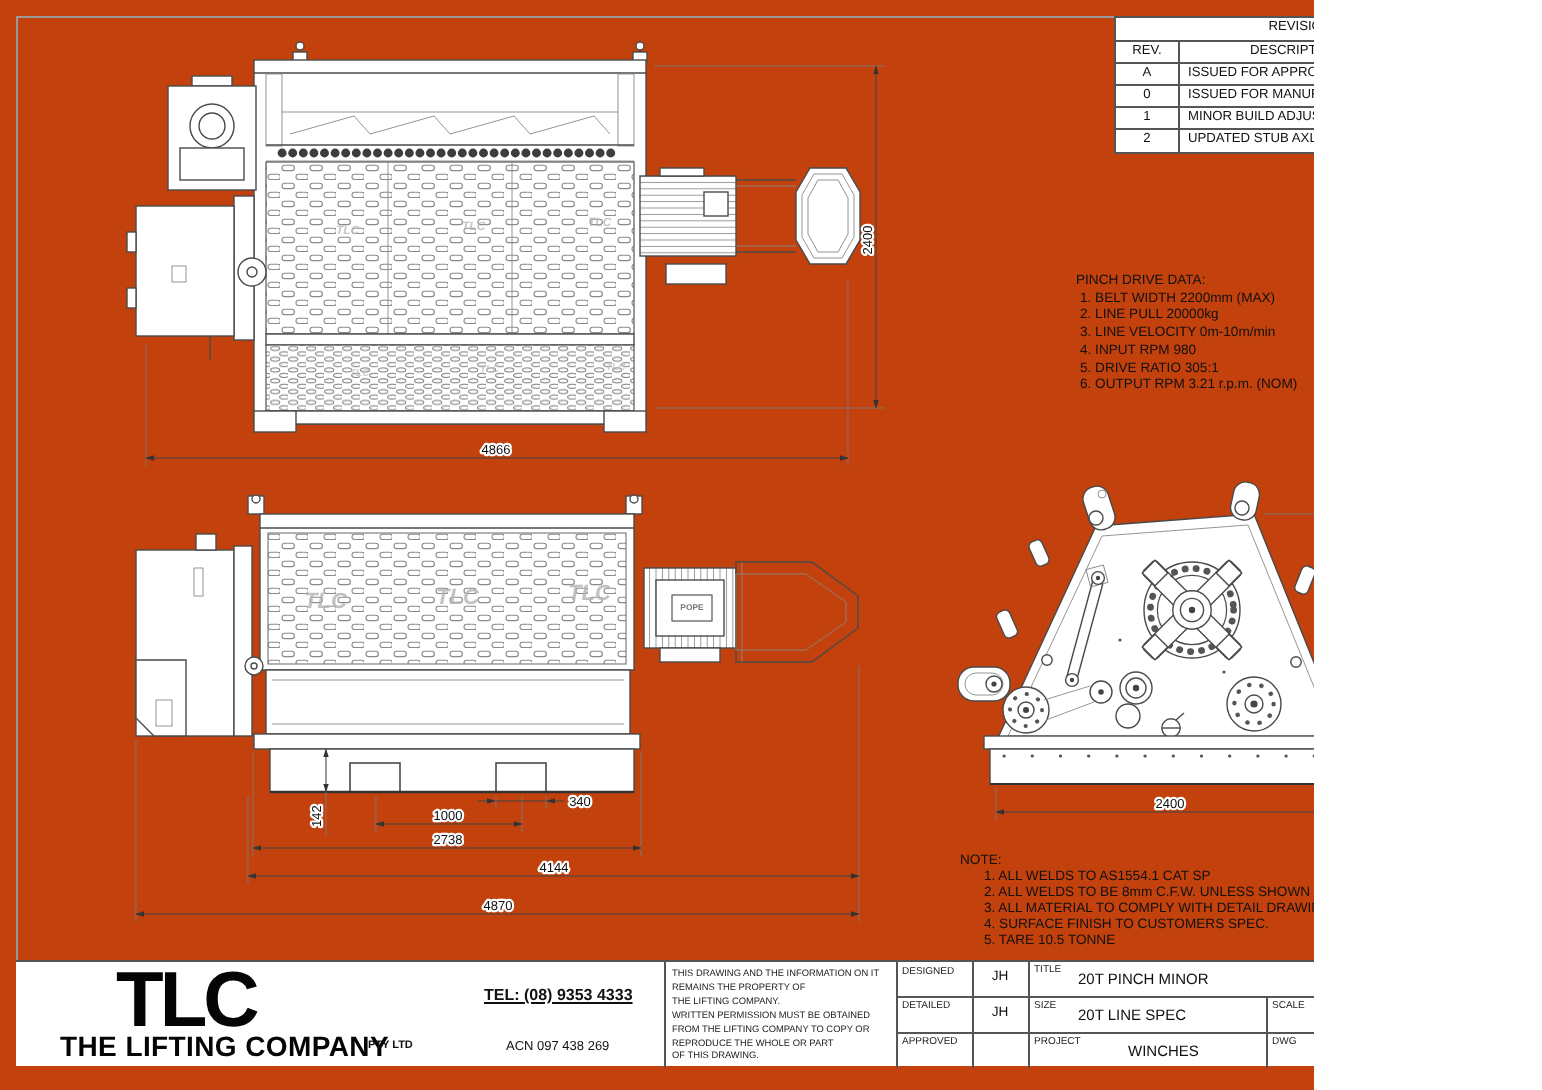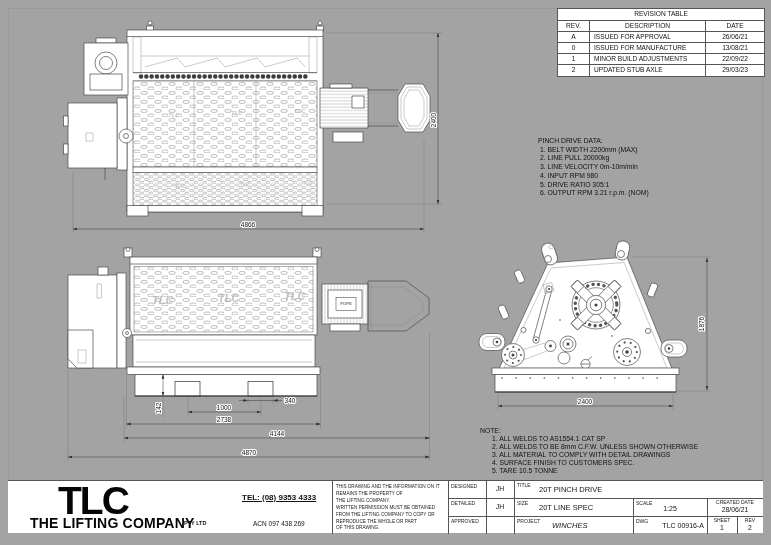--- a/index.html
+++ b/index.html
@@ -1,16 +1,16 @@
 <!DOCTYPE html>
 <html><head>
 <meta charset="utf-8">
 <style>
   html,body { margin:0; padding:0; background:#fff; }
-  .sheet { position:relative; width:771px; height:545px; background:#a3a3a3; overflow:hidden;
+  .sheet { position:relative; width:657px; height:545px; background:#c2410c; overflow:hidden;
            font-family:"Liberation Sans", sans-serif; color:#111; }
   .border-frame { position:absolute; left:8px; top:8px; width:755px; height:525px;
                   border:1px solid #999; box-sizing:border-box; }
   svg text { font-family:"Liberation Sans", sans-serif; }
   .dimtxt { font-size:6.5px; fill:#111; paint-order:stroke; stroke:#fff; stroke-width:2.2px; stroke-linejoin:round; }
   .wm  { font-style:italic; font-weight:bold; font-size:11px; fill:#b3b3b3; opacity:.8; }
   .wm2 { font-style:italic; font-weight:bold; font-size:6px;  fill:#b8b8b8; opacity:.8; }
   .wm3 { font-style:italic; font-weight:bold; font-size:5px;  fill:#c0c0c0; opacity:.8; }
   .pope { font-size:4.2px; font-weight:bold; fill:#777; }
 
@@ -382,30 +382,30 @@
     </div>
 
     <div class="txt lbl" style="left:443px;top:3px;">DESIGNED</div>
     <div class="txt" style="left:478px;width:28px;top:5px;text-align:center;font-size:6.8px;">JH</div>
     <div class="txt lbl" style="left:443px;top:20px;">DETAILED</div>
     <div class="txt" style="left:478px;width:28px;top:23px;text-align:center;font-size:6.8px;">JH</div>
     <div class="txt lbl" style="left:443px;top:38px;">APPROVED</div>
     <div class="txt" style="left:478px;width:28px;top:41px;text-align:center;font-size:6.8px;"></div>
 
     <div class="txt lbl" style="left:509px;top:2px;">TITLE</div>
-    <div class="txt" style="left:531px;top:5px;font-size:7.5px;">20T PINCH DRIVE</div>
+    <div class="txt" style="left:531px;top:5px;font-size:7.5px;">20T PINCH MINOR</div>
     <div class="txt lbl" style="left:509px;top:20px;">SIZE</div>
     <div class="txt" style="left:531px;top:23px;font-size:7.5px;">20T LINE SPEC</div>
     <div class="txt lbl" style="left:628px;top:20px;">SCALE</div>
     <div class="txt" style="left:625px;width:74px;top:24px;text-align:center;font-size:7px;">1:25</div>
     <div class="txt lbl" style="left:699px;width:56px;top:19px;text-align:center;">CREATED DATE</div>
     <div class="txt" style="left:699px;width:56px;top:26px;text-align:center;font-size:6.8px;">28/06/21</div>
 
     <div class="txt lbl" style="left:509px;top:38px;">PROJECT</div>
-    <div class="txt" style="left:544px;top:41px;font-size:7.5px;font-style:italic;">WINCHES</div>
+    <div class="txt" style="left:556px;top:41px;font-size:7.5px;">WINCHES</div>
     <div class="txt lbl" style="left:628px;top:38px;">DWG</div>
     <div class="txt" style="left:625px;width:71px;top:41px;text-align:right;font-size:7px;">TLC 00916-A</div>
     <div class="txt lbl" style="left:699px;width:30px;top:37px;text-align:center;">SHEET</div>
     <div class="txt" style="left:699px;width:30px;top:44px;text-align:center;font-size:6.8px;">1</div>
     <div class="txt lbl" style="left:729px;width:26px;top:37px;text-align:center;">REV</div>
     <div class="txt" style="left:729px;width:26px;top:44px;text-align:center;font-size:6.8px;">2</div>
   </div>
 </div>
 
 </body></html>

